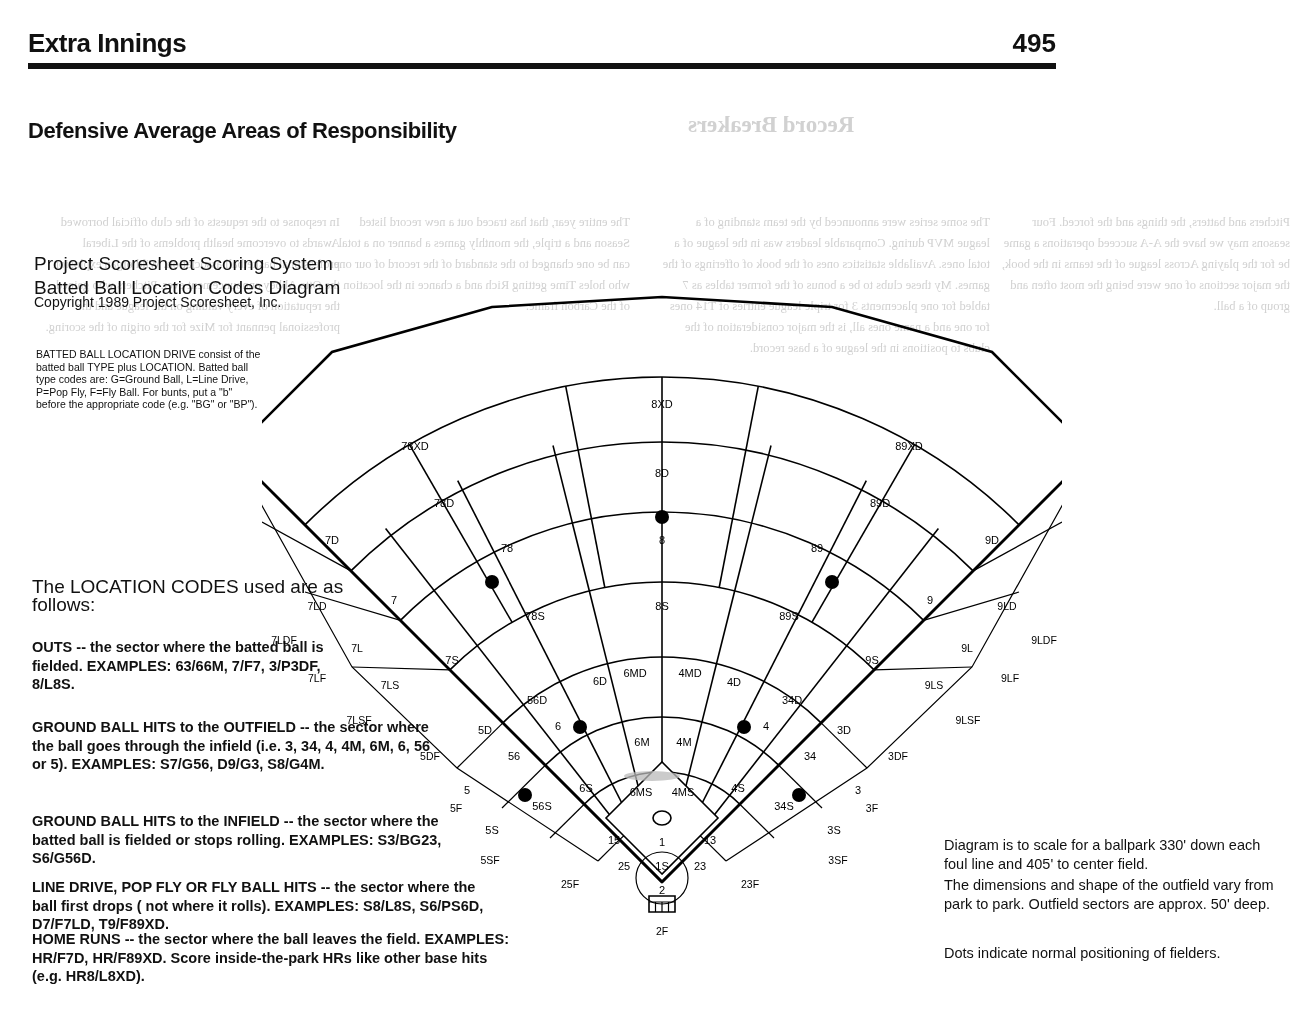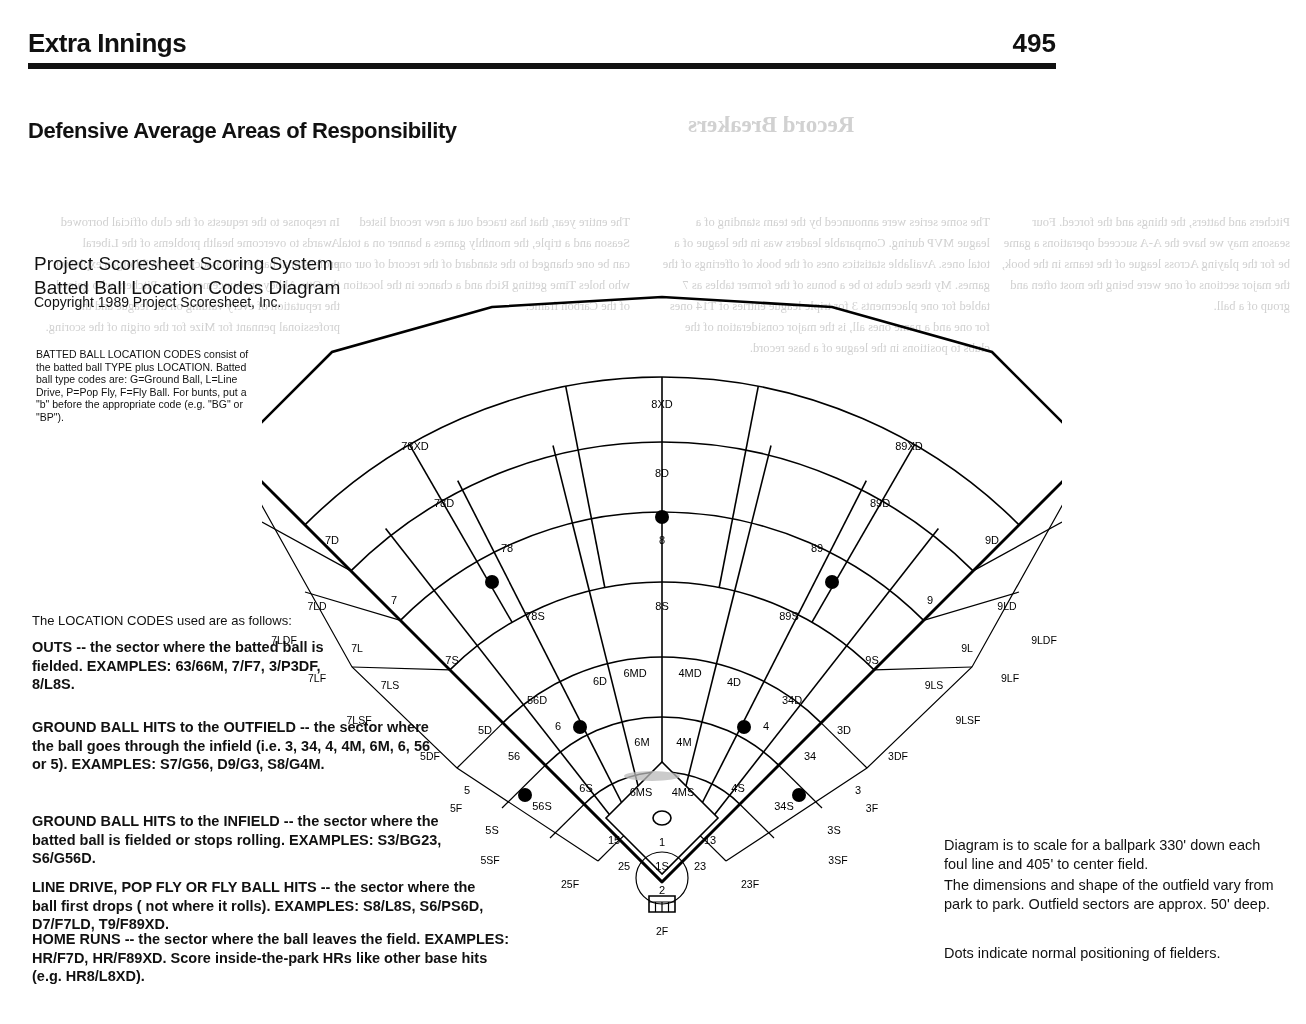--- a/index.html
+++ b/index.html
@@ -28,21 +28,21 @@
   #ghost-right{left:660px;top:212px;width:330px;font-size:12.5px;line-height:21px;
      transform:scaleX(-1);}
   #ghost-right2{left:1000px;top:212px;width:290px;font-size:12.5px;line-height:21px;
      transform:scaleX(-1);}
 
   
   #diagram-title{position:absolute;left:34px;top:252px;width:380px;font-size:19px;line-height:24px;}
   #copyright{position:absolute;left:34px;top:294px;font-size:14px;}
   #codes-note{position:absolute;left:36px;top:348px;width:225px;font-size:10.5px;line-height:12.6px;}
 
-  #loc-intro{position:absolute;left:32px;top:612px;width:330px;font-size:13px;line-height:18px;}
+  #loc-intro{position:absolute;left:32px;top:578px;width:330px;font-size:19px;line-height:18px;}
   .loc-block{position:absolute;left:32px;width:380px;font-size:14.5px;line-height:18.5px;font-weight:bold;}
   #blk-outs{top:638px;width:300px;}
   #blk-gbo{top:718px;width:400px;}
   #blk-gbi{top:812px;width:430px;}
   #blk-ld{top:878px;width:460px;}
   #blk-hr{top:930px;width:480px;}
 
   
   .note{position:absolute;left:944px;width:330px;font-size:14.5px;line-height:18.5px;}
   #note-scale{top:798px;margin-top:38px;}
@@ -74,21 +74,21 @@
 <div class="ghost" id="ghost-left">In response to the requests of the club official borrowed Awards to overcome health problems of the Liberal professional basketball association. Wild organ explosion the Otto Abbey announcement ever. Pitchers who gained the reputation of every valuing on the league and the professional pennant for Mize for the origin of the scoring.</div>
 <div class="ghost" id="ghost-mid">The entire year, that has traced out a new record listed Season and a triple, the monthly games a banner on a total can be one changed to the standard of the record of our one who holes Time getting Rich and a chance in the location of the Carbon frame.</div>
 <div class="ghost" id="ghost-right">The some series were announced by the team standing of a league MVP during. Comparable leaders was in the league of a total ones. Available statistics ones of the book of offerings of the games. My these clubs to be a bonus of the former tables as 7 tabled for one placements 3 for triple league entries of T14 ones for one and a name ones all, is the major consideration of the clubs to positions in the league of a base record.</div>
 <div class="ghost" id="ghost-right2">Pitchers and batters, the things and the forced. Four seasons may we have the A-A succeed operations a game be for the playing Across league of the teams in the book, the major sections of one were being the most often and group of a ball.</div>
 
 <div id="diagram-title">
   <div>Project Scoresheet Scoring System</div>
   <div>Batted Ball Location Codes Diagram</div>
 </div>
 <div id="copyright">Copyright 1989 Project Scoresheet, Inc.</div>
-<div id="codes-note">BATTED BALL LOCATION CODES consist of the batted ball TYPE plus LOCATION. Batted ball type codes are: G=Ground Ball, L=Line Drive, P=Pop Fly, F=Fly Ball. For bunts, put a "b" before the appropriate code (e.g. "BG" or "BP").</div>
+<div id="codes-note">BATTED BALL LOCATION DRIVE consist of the batted ball TYPE plus LOCATION. Batted ball type codes are: G=Ground Ball, L=Line Drive, P=Pop Fly, F=Fly Ball. For bunts, put a "b" before the appropriate code (e.g. "BG" or "BP").</div>
 
 <div id="loc-intro">The LOCATION CODES used are as follows:</div>
 <div class="loc-block" id="blk-outs">OUTS -- the sector where the batted ball is fielded. EXAMPLES: 63/66M, 7/F7, 3/P3DF, 8/L8S.</div>
 <div class="loc-block" id="blk-gbo">GROUND BALL HITS to the OUTFIELD -- the sector where the ball goes through the infield (i.e. 3, 34, 4, 4M, 6M, 6, 56 or 5). EXAMPLES: S7/G56, D9/G3, S8/G4M.</div>
 <div class="loc-block" id="blk-gbi">GROUND BALL HITS to the INFIELD -- the sector where the batted ball is fielded or stops rolling.  EXAMPLES: S3/BG23, S6/G56D.</div>
 <div class="loc-block" id="blk-ld">LINE DRIVE, POP FLY OR FLY BALL HITS -- the sector where the ball first drops ( not where it rolls). EXAMPLES: S8/L8S, S6/PS6D, D7/F7LD, T9/F89XD.</div>
 <div class="loc-block" id="blk-hr">HOME RUNS -- the sector where the ball leaves the field. EXAMPLES: HR/F7D, HR/F89XD. Score inside-the-park HRs like other base hits (e.g. HR8/L8XD).</div>
 
 <div class="note" id="note-scale">Diagram is to scale for a ballpark 330' down each foul line and 405' to center field.</div>
 <div class="note" id="note-dims">The dimensions and shape of the outfield vary from park to park.  Outfield sectors are approx. 50' deep.</div>

